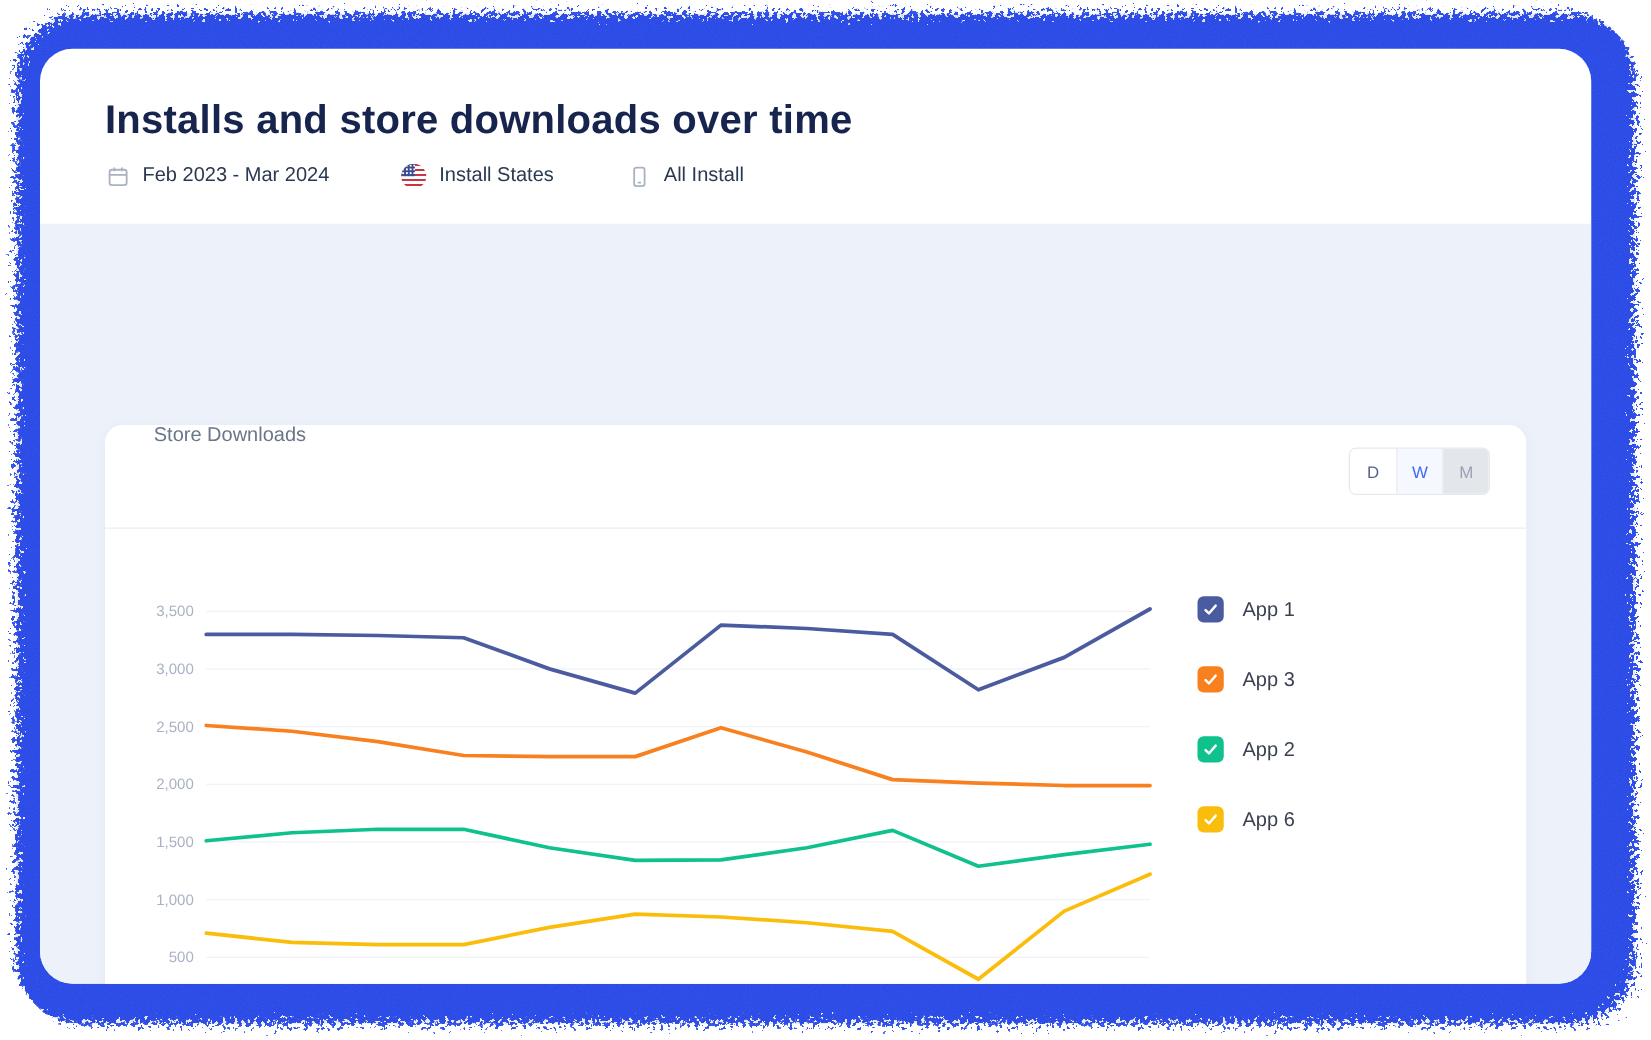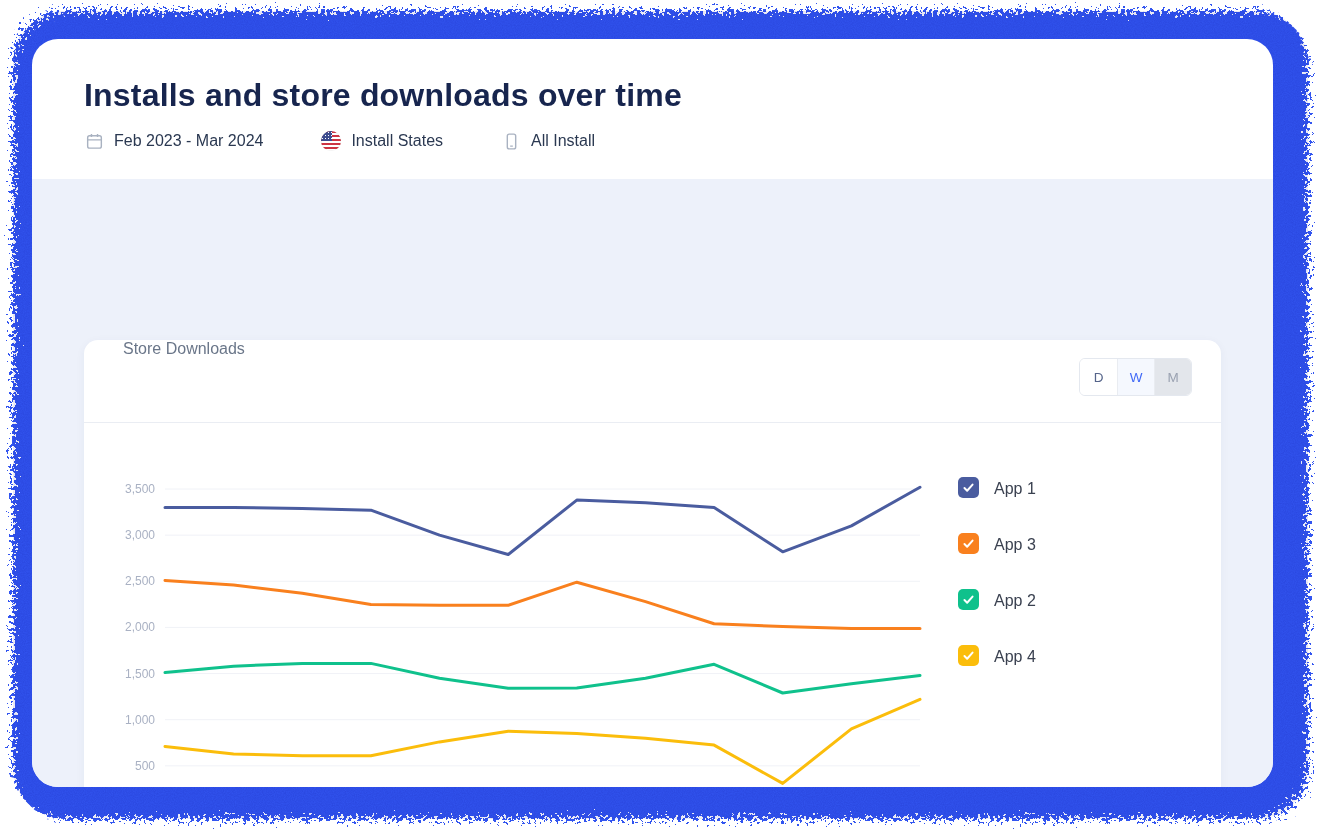--- a/index.html
+++ b/index.html
@@ -198,18 +198,18 @@
               </svg>
           </span>
           <span class="legend-label">App 2</span>
         </div>
         <div class="legend-item">
           <span class="legend-check" style="background: rgb(251, 189, 11);">
             <svg width="13" height="13" viewBox="0 0 24 24" fill="none" stroke="#ffffff" stroke-width="3.6" stroke-linecap="round" stroke-linejoin="round">
                 <polyline points="4.5,13 9.5,18 19.5,6.5"></polyline>
               </svg>
           </span>
-          <span class="legend-label">App 4</span>
+          <span class="legend-label">App 6</span>
         </div>
       </div>
     </div>
   </div>
 </div>
 
 </body></html>

